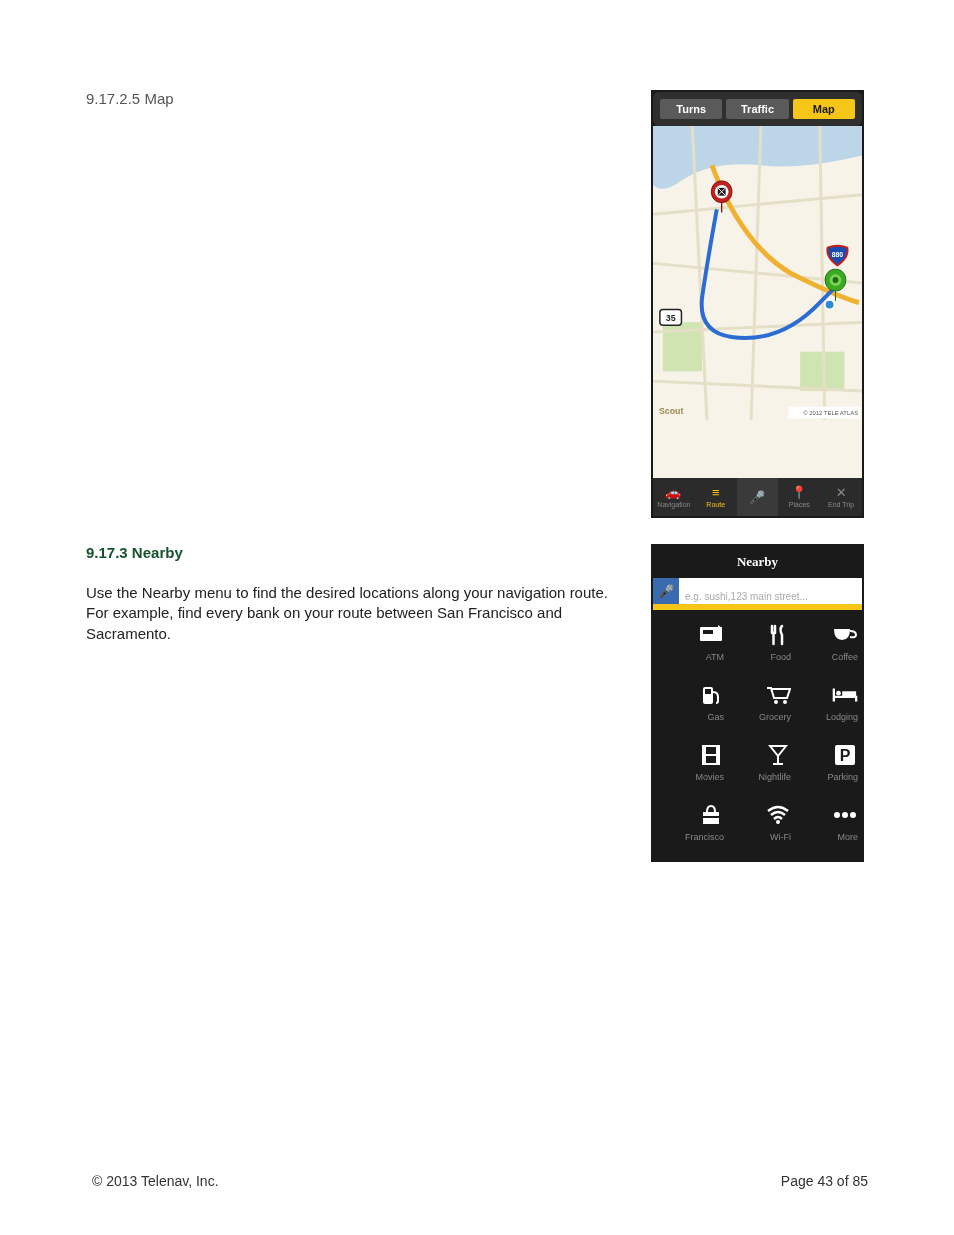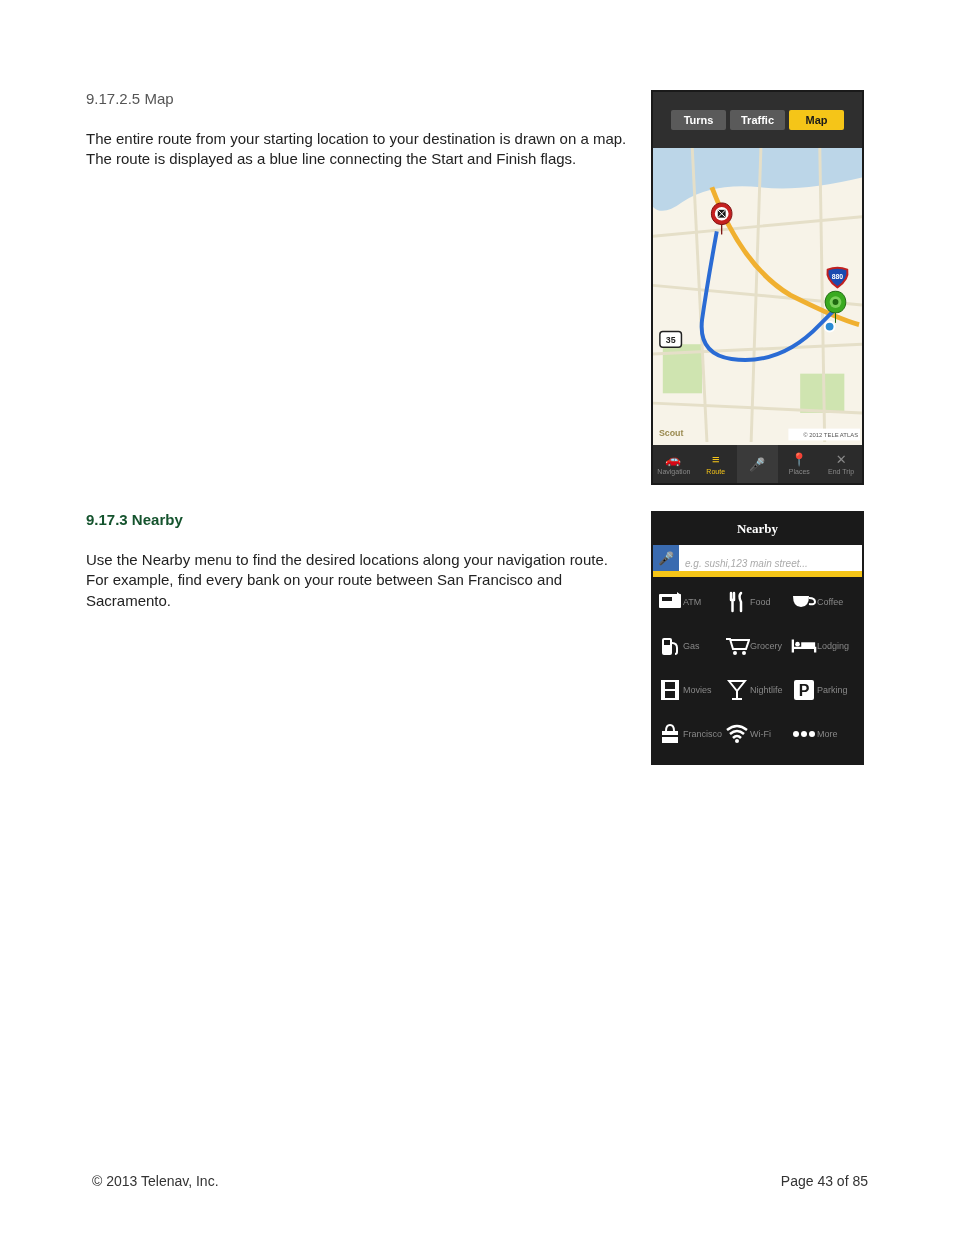--- a/index.html
+++ b/index.html
@@ -7,50 +7,49 @@
 .row{display:flex;gap:22px;}
 .textcol{flex:1;}
 .imgcol{width:217px;flex:0 0 217px;}
 h3.sec{font-size:15px;font-weight:400;color:#555;margin:0 0 22px 0;}
 h3.sec.bold{font-weight:700;color:#14532d;}
 p.body{font-size:15px;line-height:1.35;margin:0 0 18px 0;}
 ul.bul{margin:0 0 0 60px;padding:0;}
 ul.bul li{font-size:15px;line-height:1.35;margin:0 0 14px 0;}
 .bold{font-weight:700;}
 .phone{border:2px solid #1a1a1a;background:#1a1a1a;width:213px;box-sizing:border-box;}
-.tabbar{display:flex;background:#2f2f2f;padding:18px;gap:4px;}
+.tabbar{display:flex;background:#2f2f2f;padding:7px;gap:4px;border-radius:6px;}
 .tab{flex:1;text-align:center;font-size:11px;font-weight:700;padding:4px 0;border-radius:2px;color:#fff;background:#5a5a5a;}
 .tab.active{background:#f5c518;color:#1a1a1a;}
-.maparea{position:relative;height:297px;background:#f7f3e8;overflow:hidden;}
+.maparea{position:relative;height:352px;background:#f7f3e8;overflow:hidden;}
 .maparea svg{position:absolute;inset:0;}
 .botbar{display:flex;background:#2b2b2b;height:38px;}
 .bcell{flex:1;display:flex;flex-direction:column;align-items:center;justify-content:center;color:#888;font-size:7px;gap:2px;}
 .bcell.on{color:#f5c518;}
 .bcell .ic{font-size:13px;line-height:1;}
 .phone2{border:2px solid #1a1a1a;background:#1a1a1a;width:213px;box-sizing:border-box;}
 .nbhead{background:#1a1a1a;color:#fff;text-align:center;font-size:13px;font-weight:700;padding:8px 0;font-family:Liberation Serif, serif;}
 .search{display:flex;align-items:center;background:#fff;margin:0;}
 .micbox{width:26px;height:26px;background:#3a6bb0;display:flex;align-items:center;justify-content:center;color:#fff;font-size:13px;}
-.sinput{flex:1;font-size:10px;color:#aaa;padding:0 6px;background:#fff;height:14px;line-height:26px;font-style:italic;}
+.sinput{flex:1;font-size:10px;color:#aaa;padding:0 6px;background:#fff;height:14px;line-height:26px;}
 .ystrip{height:6px;background:#f5c518;}
 .grid{display:grid;grid-template-columns:repeat(3,1fr);background:#1a1a1a;padding:14px 4px 18px 4px;row-gap:22px;}
-.gcell{display:flex;align-items:center;}
+.gcell{display:flex;flex-direction:column;align-items:flex-end;gap:6px;}
 .gcell .gic{width:26px;height:22px;display:flex;align-items:center;justify-content:center;color:#fff;}
 .gcell .glab{font-size:9px;color:#888;}
 .footer{position:absolute;bottom:46px;left:92px;right:86px;display:flex;justify-content:space-between;font-size:14px;color:#333;}
 </style>
 </head>
 <body>
 
 <div class="page">
 
   <div class="row">
     <div class="textcol">
       <h3 class="sec">9.17.2.5 Map</h3>
-      <p class="body">The entire route from your starting location to your destination is drawn on a map. The route is displayed as a blue line connecting the Start and Finish flags.</p>
     </div>
 
     <div class="imgcol">
       <div class="phone">
         <div class="tabbar">
           <div class="tab">Turns</div>
           <div class="tab">Traffic</div>
           <div class="tab active">Map</div>
         </div>
         <div class="maparea">

